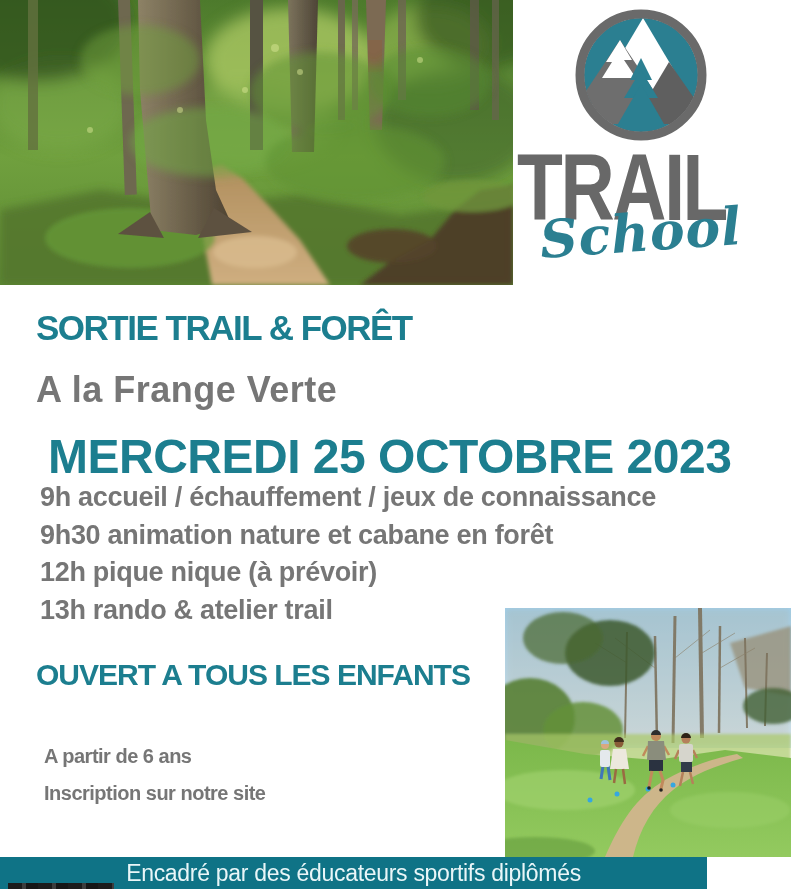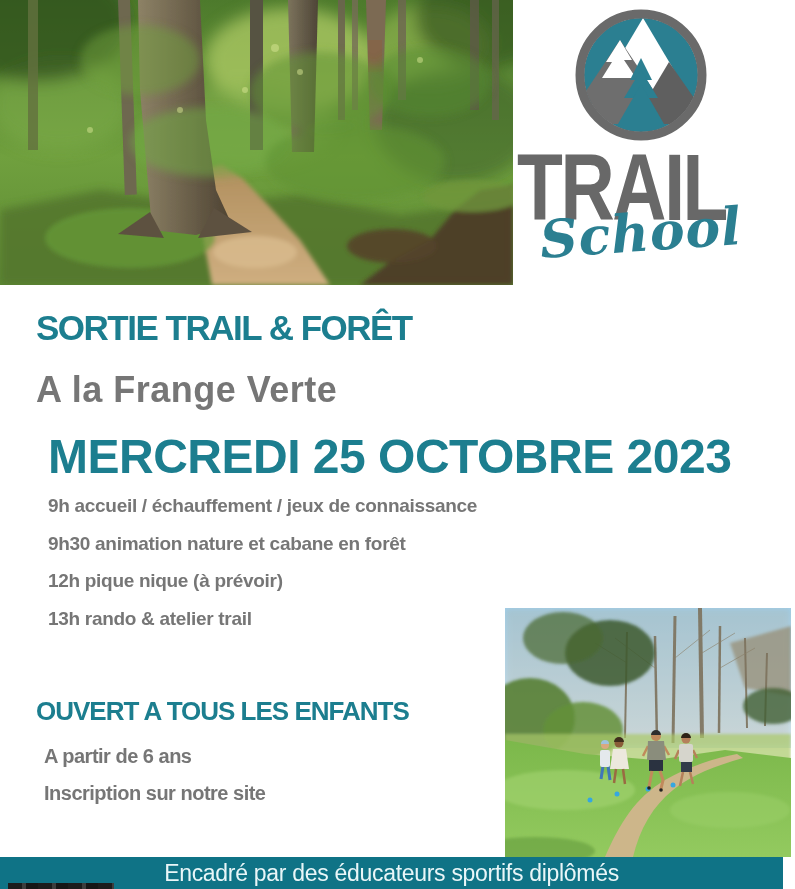--- a/index.html
+++ b/index.html
@@ -34,36 +34,36 @@
   }
   .subtitle{
     left:36px;top:364px;font-size:36px;line-height:52px;font-weight:bold;
     letter-spacing:.5px;color:var(--gray_text);white-space:nowrap;
   }
   .date{
     left:48px;top:437px;font-size:48px;line-height:40px;font-weight:bold;
     letter-spacing:-0.5px;color:var(--teal);white-space:nowrap;
   }
   .schedule{
-    left:36px;top:475px;margin:12px;padding:0;list-style:none;
-    font-size:19px;line-height:37.5px;font-weight:bold;color:var(--gray_text);
+    left:36px;top:475px;margin:4px;padding:0;list-style:none;
+    font-size:27px;line-height:37.5px;font-weight:bold;color:var(--gray_text);
     letter-spacing:-0.3px;white-space:nowrap;
   }
   .audience-heading{
-    left:36px;top:694px;font-size:26px;line-height:34px;font-weight:bold;
+    left:36px;top:658px;font-size:30px;line-height:34px;font-weight:bold;
     letter-spacing:-1px;color:var(--teal);white-space:nowrap;
   }
   .details{
     left:36px;top:730px;margin:8px;padding:0;list-style:none;
     font-size:20px;line-height:36.5px;font-weight:bold;color:var(--gray_text);
     letter-spacing:-0.5px;white-space:nowrap;
   }
   
   .footer-band{
-    left:0;top:857px;width:783px;height:32px;background:var(--teal_band);
+    left:0;top:857px;width:707px;height:32px;background:var(--teal_band);
     display:flex;align-items:center;justify-content:center;
   }
   .footer-band span{
     color:var(--band_text);font-size:23px;letter-spacing:-0.3px;white-space:nowrap;
   }
   .cutoff-strip{
     left:8px;top:883px;width:106px;height:6px;
     background:repeating-linear-gradient(90deg,#1c1c1c 0 14px,#3d3d3d 14px 18px,#161616 18px 30px);
   }
   h1,h2,h3{margin:0;font-weight:bold;}

